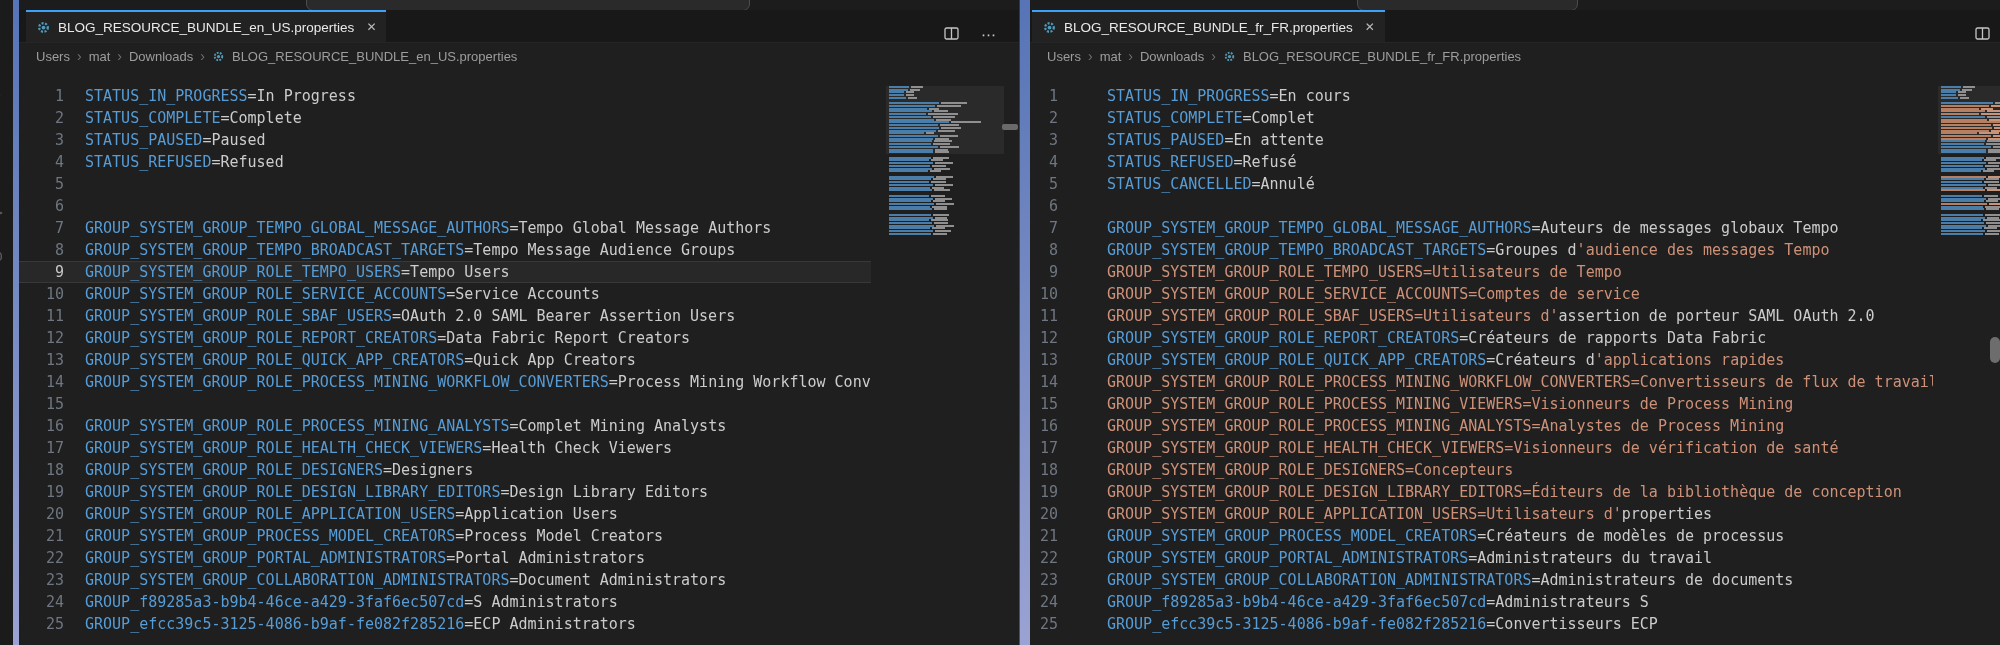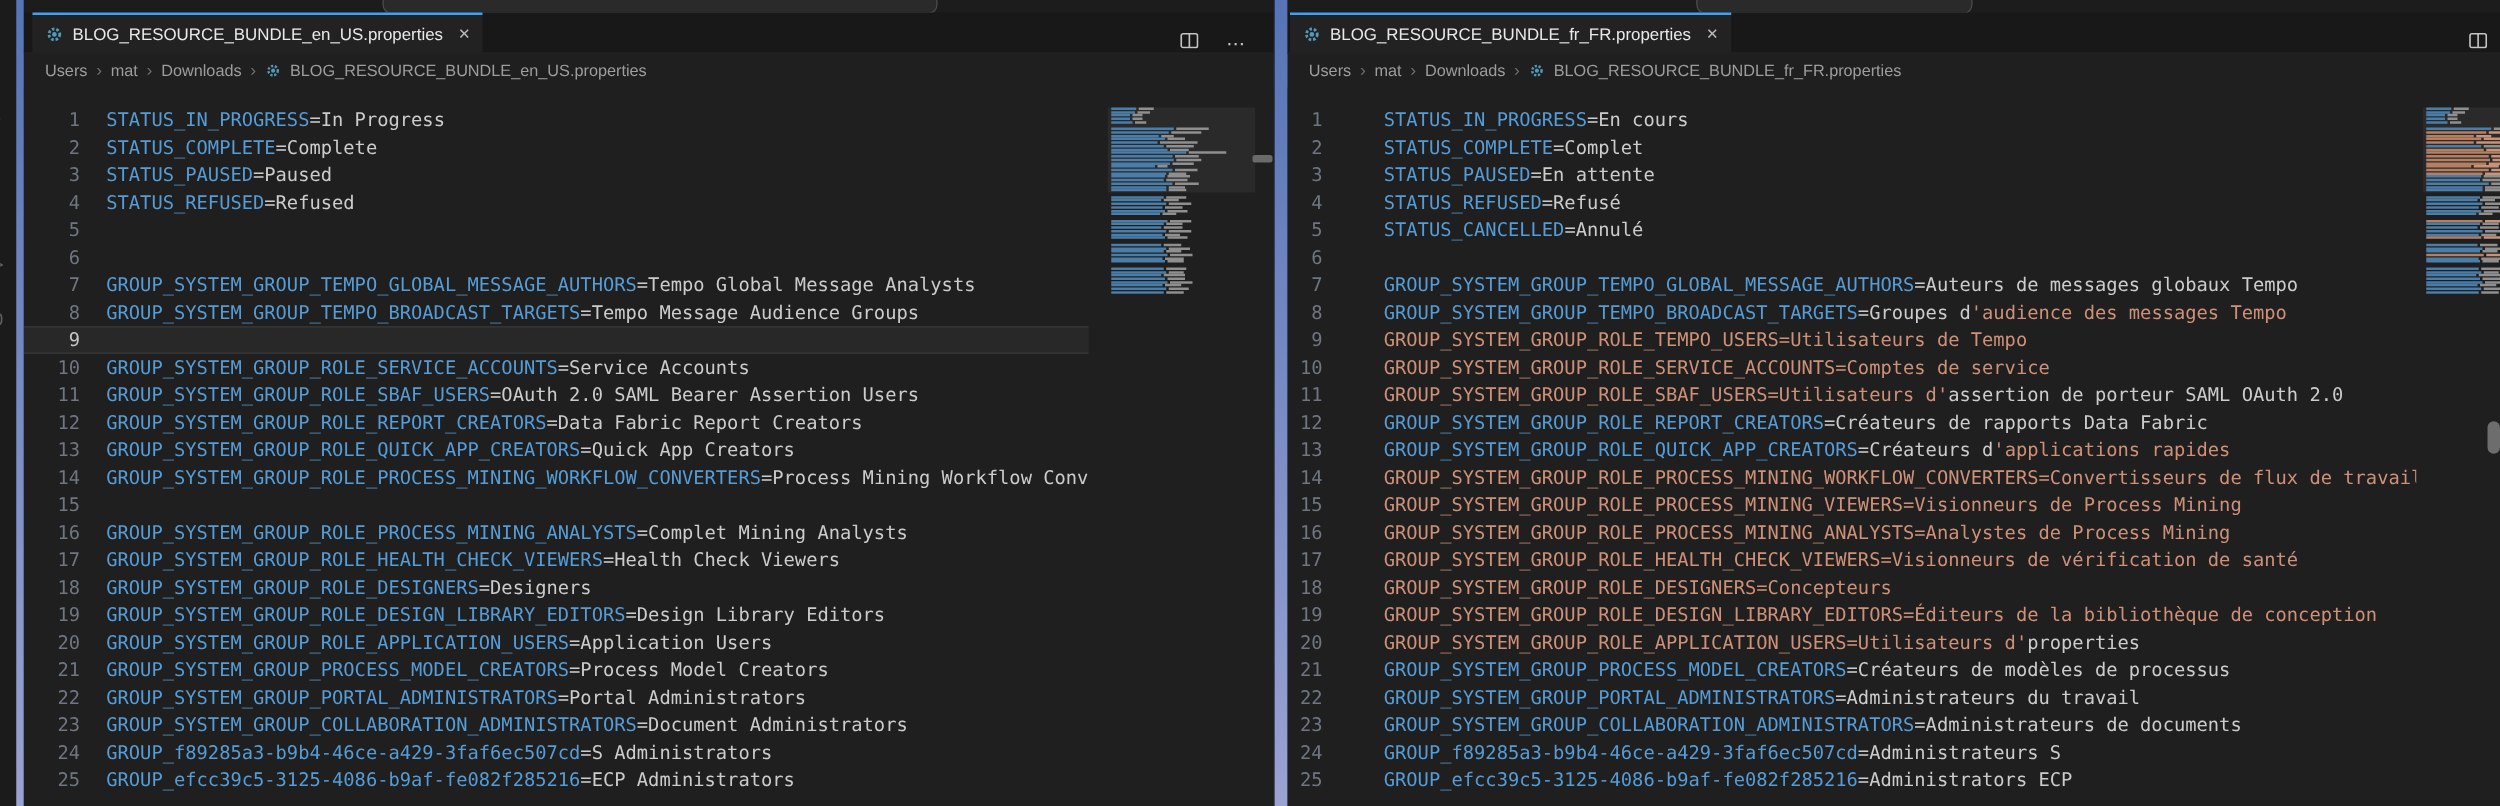--- a/index.html
+++ b/index.html
@@ -118,23 +118,23 @@
       <span>BLOG_RESOURCE_BUNDLE_en_US.properties</span>
     </div>
     <div class="editor">
       <div class="code-lines">
           <div class="code-row"><span class="ln">1</span><span class="code"><span class="tok-k">STATUS_IN_PROGRESS</span><span class="tok-p">=In Progress</span></span></div>
           <div class="code-row"><span class="ln">2</span><span class="code"><span class="tok-k">STATUS_COMPLETE</span><span class="tok-p">=Complete</span></span></div>
           <div class="code-row"><span class="ln">3</span><span class="code"><span class="tok-k">STATUS_PAUSED</span><span class="tok-p">=Paused</span></span></div>
           <div class="code-row"><span class="ln">4</span><span class="code"><span class="tok-k">STATUS_REFUSED</span><span class="tok-p">=Refused</span></span></div>
           <div class="code-row"><span class="ln">5</span></div>
           <div class="code-row"><span class="ln">6</span><span class="code"></span></div>
-          <div class="code-row"><span class="ln">7</span><span class="code"><span class="tok-k">GROUP_SYSTEM_GROUP_TEMPO_GLOBAL_MESSAGE_AUTHORS</span><span class="tok-p">=Tempo Global Message Analysts</span></span></div>
+          <div class="code-row"><span class="ln">7</span><span class="code"><span class="tok-k">GROUP_SYSTEM_GROUP_TEMPO_GLOBAL_MESSAGE_AUTHORS</span><span class="tok-p">=Tempo Global Message Authors</span></span></div>
           <div class="code-row"><span class="ln">8</span><span class="code"><span class="tok-k">GROUP_SYSTEM_GROUP_TEMPO_BROADCAST_TARGETS</span><span class="tok-p">=Tempo Message Audience Groups</span></span></div>
-          <div class="code-row current"><span class="ln">9</span></div>
+          <div class="code-row current"><span class="ln">9</span><span class="code"><span class="tok-k">GROUP_SYSTEM_GROUP_ROLE_TEMPO_USERS</span><span class="tok-p">=Tempo Users</span></span></div>
           <div class="code-row"><span class="ln">10</span><span class="code"><span class="tok-k">GROUP_SYSTEM_GROUP_ROLE_SERVICE_ACCOUNTS</span><span class="tok-p">=Service Accounts</span></span></div>
           <div class="code-row"><span class="ln">11</span><span class="code"><span class="tok-k">GROUP_SYSTEM_GROUP_ROLE_SBAF_USERS</span><span class="tok-p">=OAuth 2.0 SAML Bearer Assertion Users</span></span></div>
           <div class="code-row"><span class="ln">12</span><span class="code"><span class="tok-k">GROUP_SYSTEM_GROUP_ROLE_REPORT_CREATORS</span><span class="tok-p">=Data Fabric Report Creators</span></span></div>
           <div class="code-row"><span class="ln">13</span><span class="code"><span class="tok-k">GROUP_SYSTEM_GROUP_ROLE_QUICK_APP_CREATORS</span><span class="tok-p">=Quick App Creators</span></span></div>
           <div class="code-row"><span class="ln">14</span><span class="code"><span class="tok-k">GROUP_SYSTEM_GROUP_ROLE_PROCESS_MINING_WORKFLOW_CONVERTERS</span><span class="tok-p">=Process Mining Workflow Converters</span></span></div>
           <div class="code-row"><span class="ln">15</span></div>
           <div class="code-row"><span class="ln">16</span><span class="code"><span class="tok-k">GROUP_SYSTEM_GROUP_ROLE_PROCESS_MINING_ANALYSTS</span><span class="tok-p">=Complet Mining Analysts</span></span></div>
           <div class="code-row"><span class="ln">17</span><span class="code"><span class="tok-k">GROUP_SYSTEM_GROUP_ROLE_HEALTH_CHECK_VIEWERS</span><span class="tok-p">=Health Check Viewers</span></span></div>
           <div class="code-row"><span class="ln">18</span><span class="code"><span class="tok-k">GROUP_SYSTEM_GROUP_ROLE_DESIGNERS</span><span class="tok-p">=Designers</span></span></div>
           <div class="code-row"><span class="ln">19</span><span class="code"><span class="tok-k">GROUP_SYSTEM_GROUP_ROLE_DESIGN_LIBRARY_EDITORS</span><span class="tok-p">=Design Library Editors</span></span></div>
@@ -410,21 +410,21 @@
           <div class="code-row"><span class="ln">15</span><span class="code"><span class="tok-s">GROUP_SYSTEM_GROUP_ROLE_PROCESS_MINING_VIEWERS=Visionneurs de Process Mining</span></span></div>
           <div class="code-row"><span class="ln">16</span><span class="code"><span class="tok-s">GROUP_SYSTEM_GROUP_ROLE_PROCESS_MINING_ANALYSTS=Analystes de Process Mining</span></span></div>
           <div class="code-row"><span class="ln">17</span><span class="code"><span class="tok-s">GROUP_SYSTEM_GROUP_ROLE_HEALTH_CHECK_VIEWERS=Visionneurs de vérification de santé</span></span></div>
           <div class="code-row"><span class="ln">18</span><span class="code"><span class="tok-s">GROUP_SYSTEM_GROUP_ROLE_DESIGNERS=Concepteurs</span></span></div>
           <div class="code-row"><span class="ln">19</span><span class="code"><span class="tok-s">GROUP_SYSTEM_GROUP_ROLE_DESIGN_LIBRARY_EDITORS=Éditeurs de la bibliothèque de conception</span></span></div>
           <div class="code-row"><span class="ln">20</span><span class="code"><span class="tok-s">GROUP_SYSTEM_GROUP_ROLE_APPLICATION_USERS=Utilisateurs d'</span><span class="tok-p">properties</span></span></div>
           <div class="code-row"><span class="ln">21</span><span class="code"><span class="tok-k">GROUP_SYSTEM_GROUP_PROCESS_MODEL_CREATORS</span><span class="tok-p">=Créateurs de modèles de processus</span></span></div>
           <div class="code-row"><span class="ln">22</span><span class="code"><span class="tok-k">GROUP_SYSTEM_GROUP_PORTAL_ADMINISTRATORS</span><span class="tok-p">=Administrateurs du travail</span></span></div>
           <div class="code-row"><span class="ln">23</span><span class="code"><span class="tok-k">GROUP_SYSTEM_GROUP_COLLABORATION_ADMINISTRATORS</span><span class="tok-p">=Administrateurs de documents</span></span></div>
           <div class="code-row"><span class="ln">24</span><span class="code"><span class="tok-k">GROUP_f89285a3-b9b4-46ce-a429-3faf6ec507cd</span><span class="tok-p">=Administrateurs S</span></span></div>
-          <div class="code-row"><span class="ln">25</span><span class="code"><span class="tok-k">GROUP_efcc39c5-3125-4086-b9af-fe082f285216</span><span class="tok-p">=Administrators ECP</span></span></div>
+          <div class="code-row"><span class="ln">25</span><span class="code"><span class="tok-k">GROUP_efcc39c5-3125-4086-b9af-fe082f285216</span><span class="tok-p">=Convertisseurs ECP</span></span></div>
         </div>
       <div class="minimap">
         <div class="mini-viewport"></div>
       <div class="mini-row" style="top: 14px;">
             <i class="mb" style="width: 20px;"></i>
             <i class="mt" style="width: 12px;"></i>
           </div>
           <div class="mini-row" style="top: 16.72px;">
             <i class="mb" style="width: 19px;"></i>
             <i class="mt" style="width: 10px;"></i>

